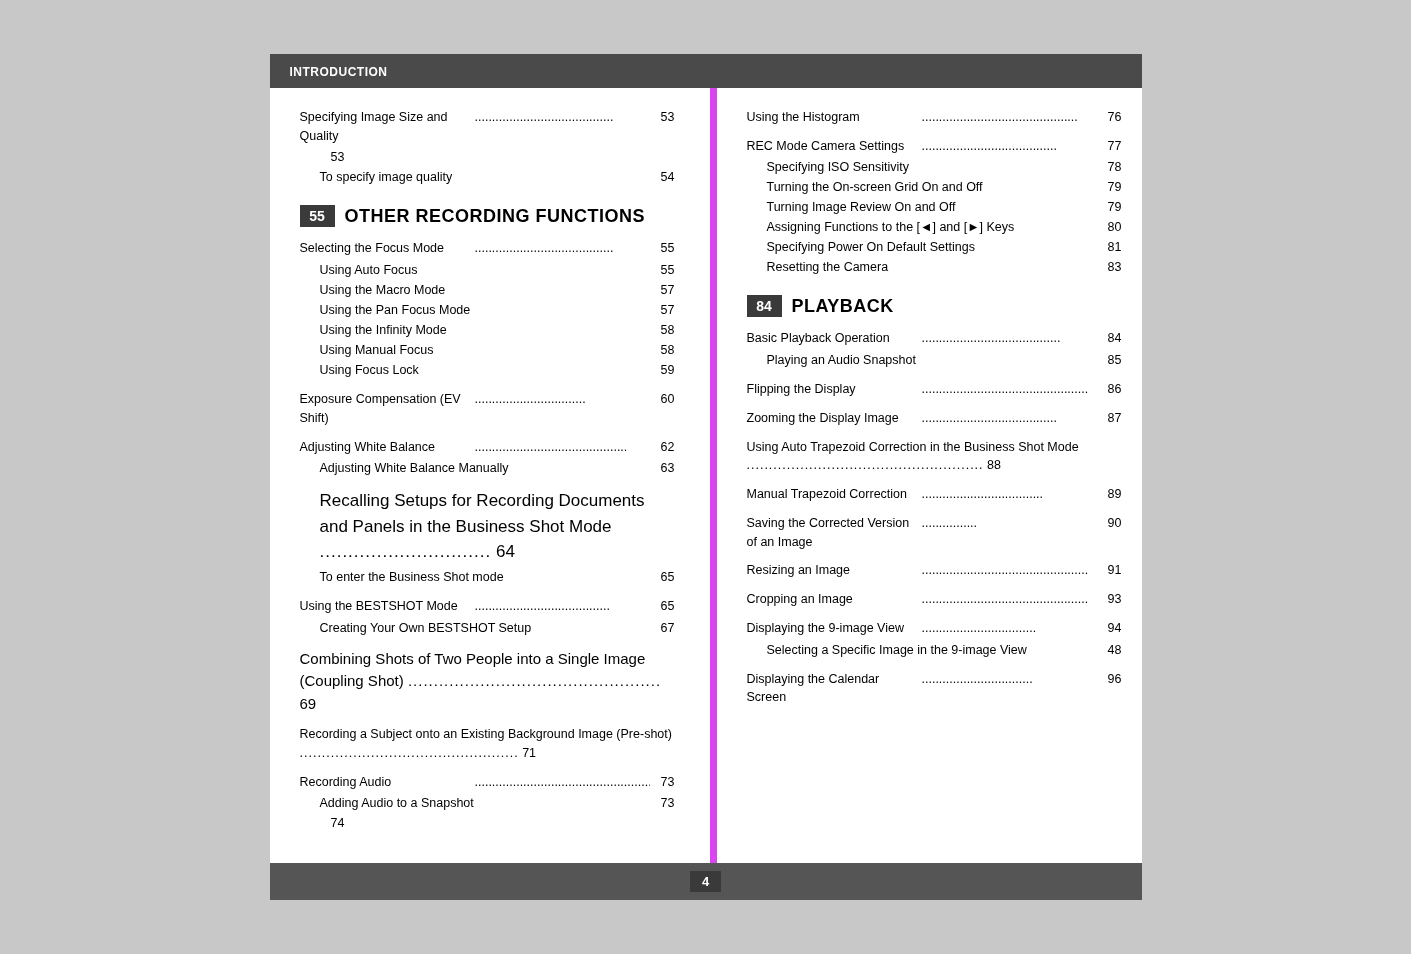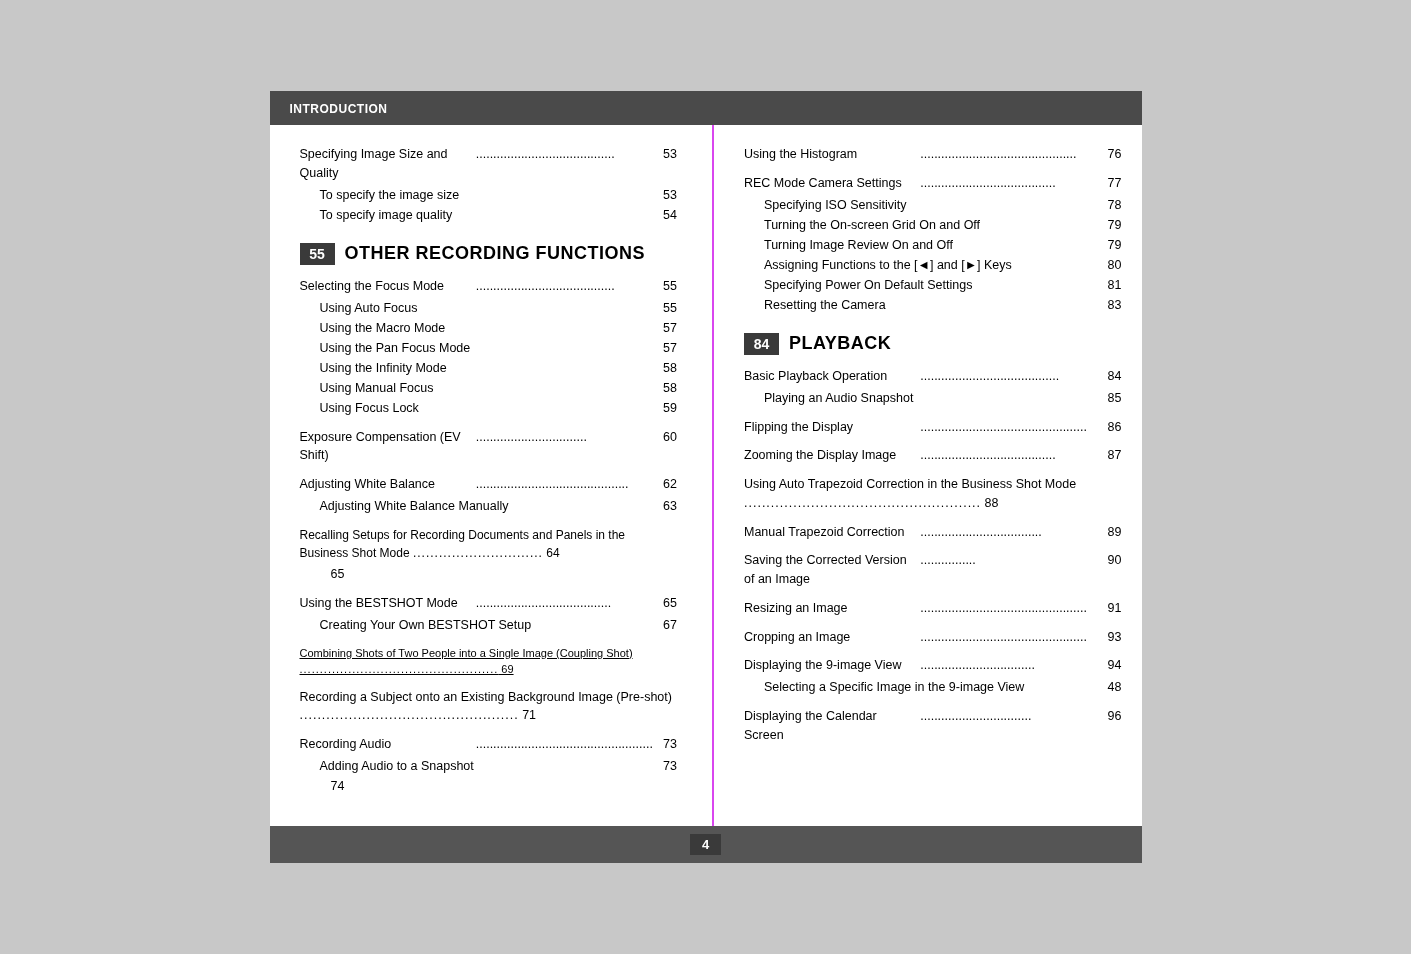--- a/index.html
+++ b/index.html
@@ -28,21 +28,21 @@
       letter-spacing: 0.5px;
       color: white;
     }
     .content {
       display: flex;
       padding: 0;
     }
     .left-col {
       flex: 1;
       padding: 20px 35px 20px 30px;
-      border-right: 2px solid #d946ef;
+      border-right: 7px solid #d946ef;
     }
     .right-col {
       flex: 1;
       padding: 20px 20px 20px 30px;
     }
     .section-header {
       display: flex;
       align-items: center;
       margin: 18px 0 12px 0;
     }
@@ -124,21 +124,20 @@
 
     <div class="left-col">
 
       <div class="entry-group mb-lg">
         <div class="main-entry">
           <span class="entry-title">Specifying Image Size and Quality</span>
           <span class="dots">........................................</span>
           <span class="pnum">53</span>
         </div>
         <div class="sub-entry">
-          <span class="entry-title">To specify the image size</span>
           <span class="pnum">53</span>
         </div>
         <div class="sub-entry">
           <span class="entry-title">To specify image quality</span>
           <span class="pnum">54</span>
         </div>
       </div>
 
       <div class="section-header">
         <span class="section-num">55</span>
@@ -192,42 +191,43 @@
           <span class="pnum">62</span>
         </div>
         <div class="sub-entry">
             <span class="entry-title">Adjusting White Balance Manually</span>
             <span class="pnum">63</span>
           </div>
       </div>
 
       <div class="entry-group mb-md">
         <div class="main-entry" style="flex-wrap:wrap;">
-          <span style="font-size:12px; line-height:1.5; flex:1;">Recalling Setups for Recording Documents and Panels in the Business Shot Mode <span style="letter-spacing:1px;">..............................</span> 64</span>
-        </div>
-        <div class="sub-entry">
+          <span style="font-size:17px; line-height:1.5; flex:1;margin-left:20px;">Recalling Setups for Recording Documents and Panels in the Business Shot Mode <span style="letter-spacing:1px;">..............................</span> 64</span>
+        </div>
+        <div class="sub-entry">
+            <span class="entry-title">To enter the Business Shot mode</span>
             <span class="pnum">65</span>
           </div>
       </div>
 
       <div class="entry-group mb-md">
         <div class="main-entry">
           <span class="entry-title">Using the BESTSHOT Mode</span>
           <span class="dots">.......................................</span>
           <span class="pnum">65</span>
         </div>
         <div class="sub-entry">
             <span class="entry-title">Creating Your Own BESTSHOT Setup</span>
             <span class="pnum">67</span>
           </div>
       </div>
 
       <div class="entry-group mb-md">
         <div class="main-entry" style="flex-wrap:wrap;">
-          <span style="font-size:11px; line-height:1.5; flex:1;text-decoration:underline;">Combining Shots of Two People into a Single Image (Coupling Shot) <span style="letter-spacing:1px;">.................................................</span> 69</span>
+          <span style="font-size:15px; line-height:1.5; flex:1;">Combining Shots of Two People into a Single Image (Coupling Shot) <span style="letter-spacing:1px;">.................................................</span> 69</span>
         </div>
       </div>
 
       <div class="entry-group mb-md">
         <div class="main-entry" style="flex-wrap:wrap;justify-content:center;">
           <span style="font-size:12.5px; line-height:1.5; flex:1;">Recording a Subject onto an Existing Background Image (Pre-shot) <span style="letter-spacing:1px;">.................................................</span> 71</span>
         </div>
       </div>
 
       <div class="entry-group mb-md">

